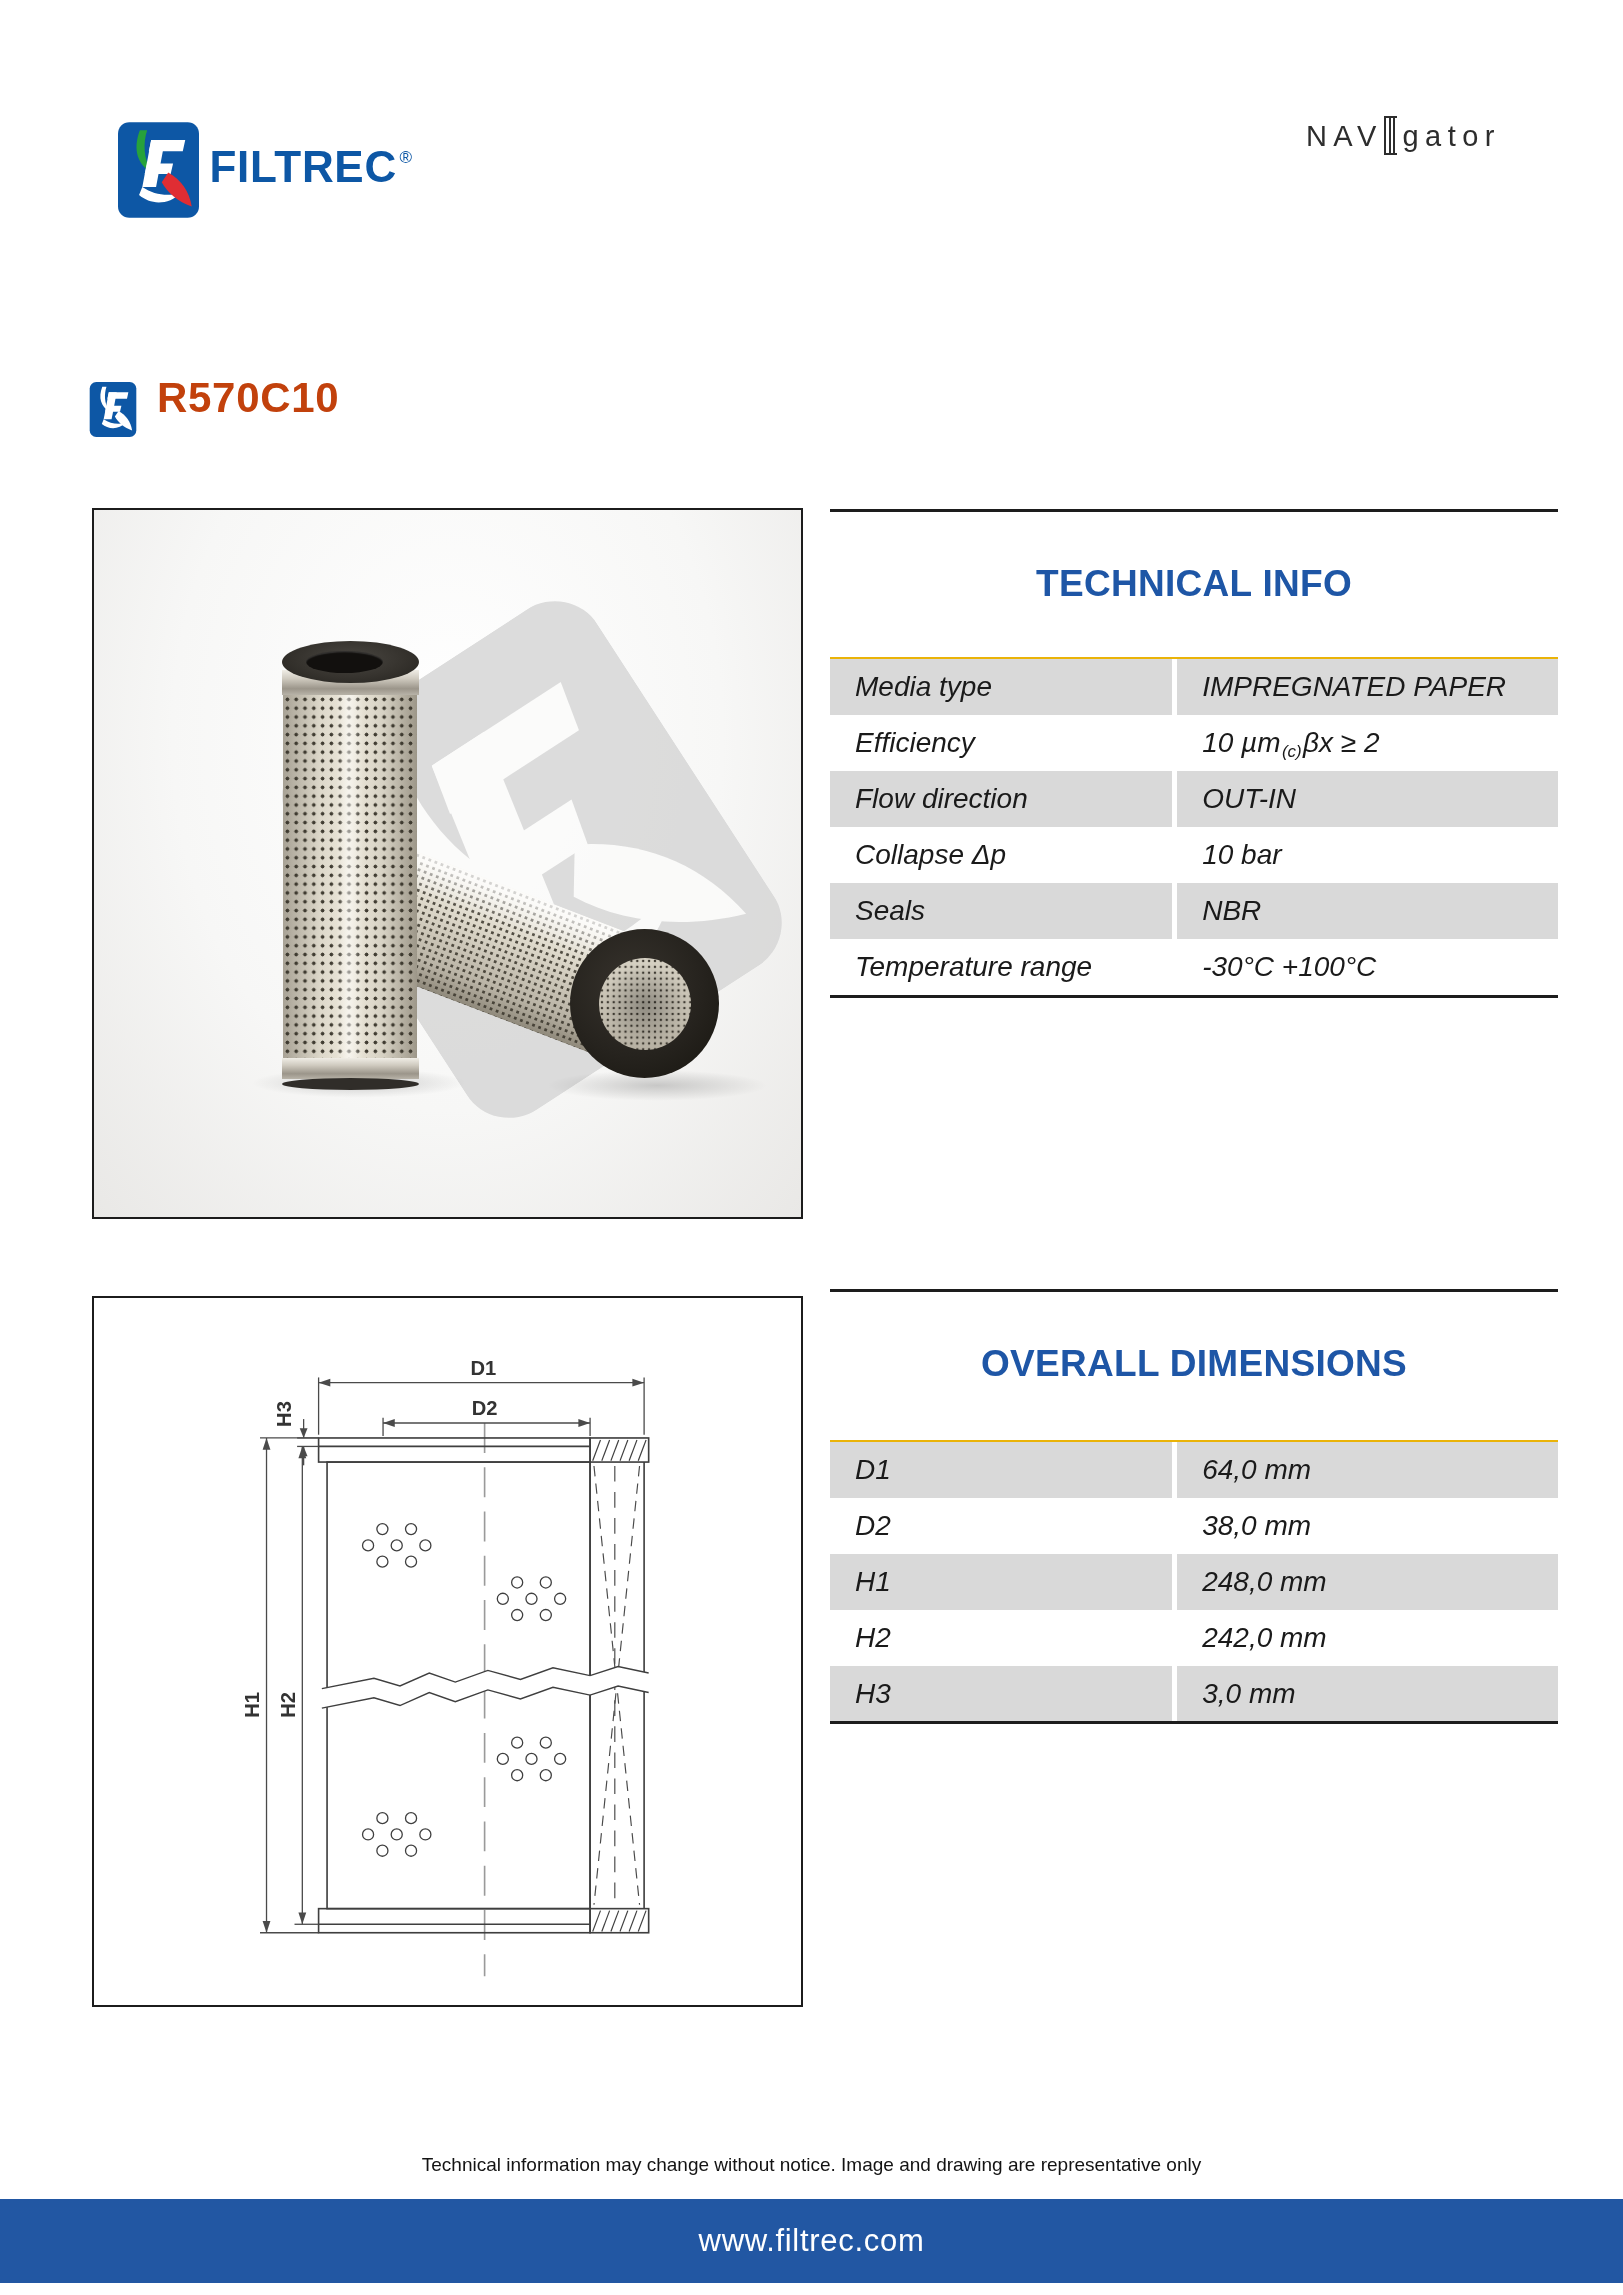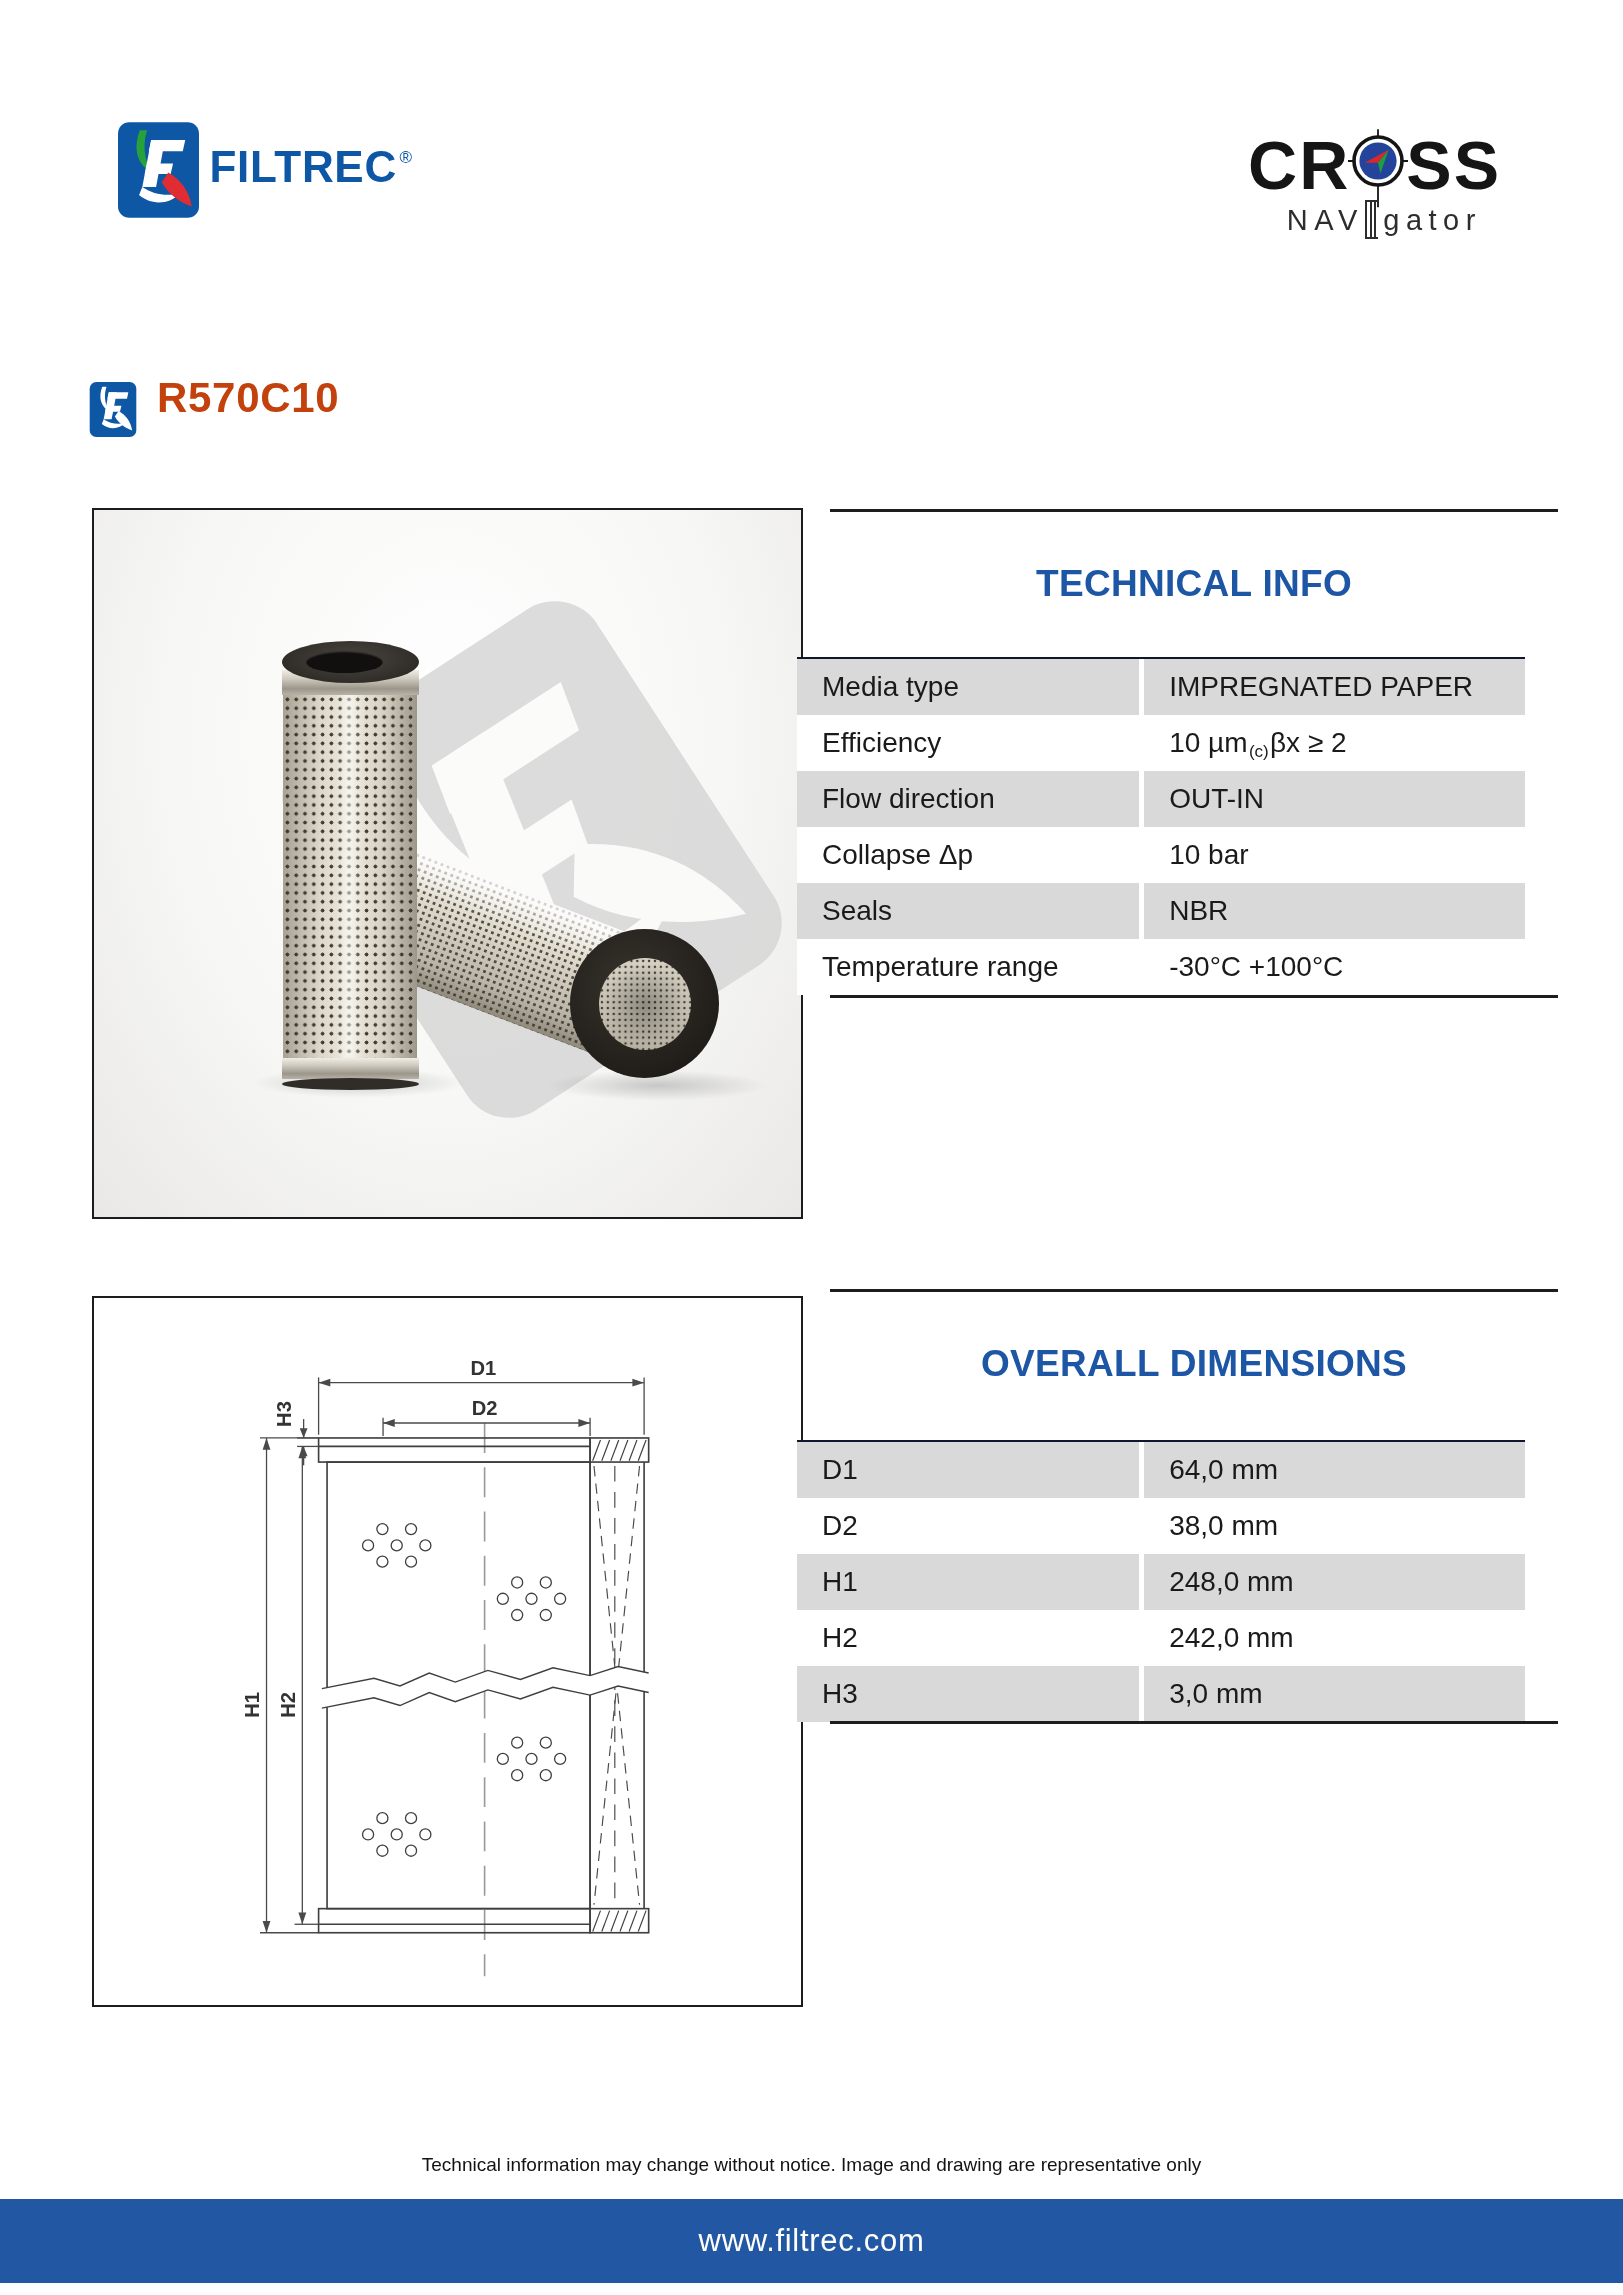--- a/index.html
+++ b/index.html
@@ -63,21 +63,21 @@
         background-image:
           radial-gradient(circle at 50% 50%,rgba(0,0,0,.28) 0%,rgba(0,0,0,0) 62%),
           radial-gradient(circle,rgba(50,46,38,.9) 1.2px,rgba(50,46,38,0) 1.6px),
           linear-gradient(180deg,#d6d1c3,#b6b0a2);
         background-size:100% 100%,5.9px 5.9px,100% 100%;}
 
   
   .rule{position:absolute;left:830px;width:728px;height:2.6px;background:#1d1d1d;}
   .section-title{position:absolute;left:830px;width:728px;text-align:center;
                  font-size:37px;font-weight:700;color:#1e56a6;letter-spacing:0.3px;}
-  .info-table{position:absolute;left:797px;width:728px;border-top:2px solid #0f172a;}
+  .info-table{position:absolute;left:830px;width:728px;border-top:2px solid #eab308;font-style:italic;}
   .trow{display:grid;grid-template-columns:342px 1fr;column-gap:5.2px;height:56px;}
   .trow.gray .cell{background:#d9d9d9;}
   .trow.white .cell{background:#ffffff;}
   .cell{display:flex;align-items:center;padding-left:25px;font-size:28px;color:#1a1a1a;}
   .cell .sub{font-size:17px;position:relative;top:9.2px;margin:0 1.3px;}
 
   
   .disclaimer{position:absolute;left:0;top:2154px;width:1623px;text-align:center;font-size:19px;color:#131313;}
   .footer-bar{position:absolute;left:0;top:2199px;width:1623px;height:84px;background:#2257a3;
               display:flex;align-items:center;justify-content:center;}
@@ -100,32 +100,20 @@
       <path class="fg" d="M41,22 L58,22 L47,80 L30,80 Z"></path>
       <path class="fg" d="M41,22 L83,22 L80,36 L38,36 Z"></path>
       <path class="fg" d="M36,51 L68,51 L65,64 L33,64 Z"></path>
       <path class="fg" d="M30,80 C45,90 62,92 78,87 C62,103 40,102 26,90 Z"></path>
       <path class="rd" d="M62,62 C78,71 88,85 91,104 C74,98 61,87 54,74 Z"></path>
     </svg>
     <div class="filtrec-word"><span>FILTREC</span><span class="filtrec-reg">®</span></div>
   </div>
 
   <div class="cross-logo">
-    <div class="cross-row">
-      <span class="cross-txt">CR</span>
-      <svg class="compass" viewBox="0 0 100 140">
-        <line x1="50" y1="2" x2="50" y2="132" stroke="#151515" stroke-width="3"></line>
-        <line x1="0" y1="55" x2="100" y2="55" stroke="#151515" stroke-width="3"></line>
-        <circle cx="50" cy="55" r="40" fill="#ffffff" stroke="#151515" stroke-width="6"></circle>
-        <circle cx="50" cy="55" r="31" fill="#24439b"></circle>
-        <polygon points="68,36 28,58 50,58" fill="#d8262c"></polygon>
-        <polygon points="68,36 50,58 54,76" fill="#1f9e3e"></polygon>
-      </svg>
-      <span class="cross-txt">SS</span>
-    </div>
     <div class="nav-row">
       <span>NAV</span>
         <span class="nav-i"></span>
         <span>gator</span>
     </div>
   </div>
 
   <svg class="part-icon mark-mono" viewBox="0 0 100 118">
     <rect class="sq" x="0" y="0" width="100" height="118" rx="14"></rect>
     <path class="gr" d="M27,10 C18,34 24,52 42,63 C31,45 31,25 36,10 Z"></path>

